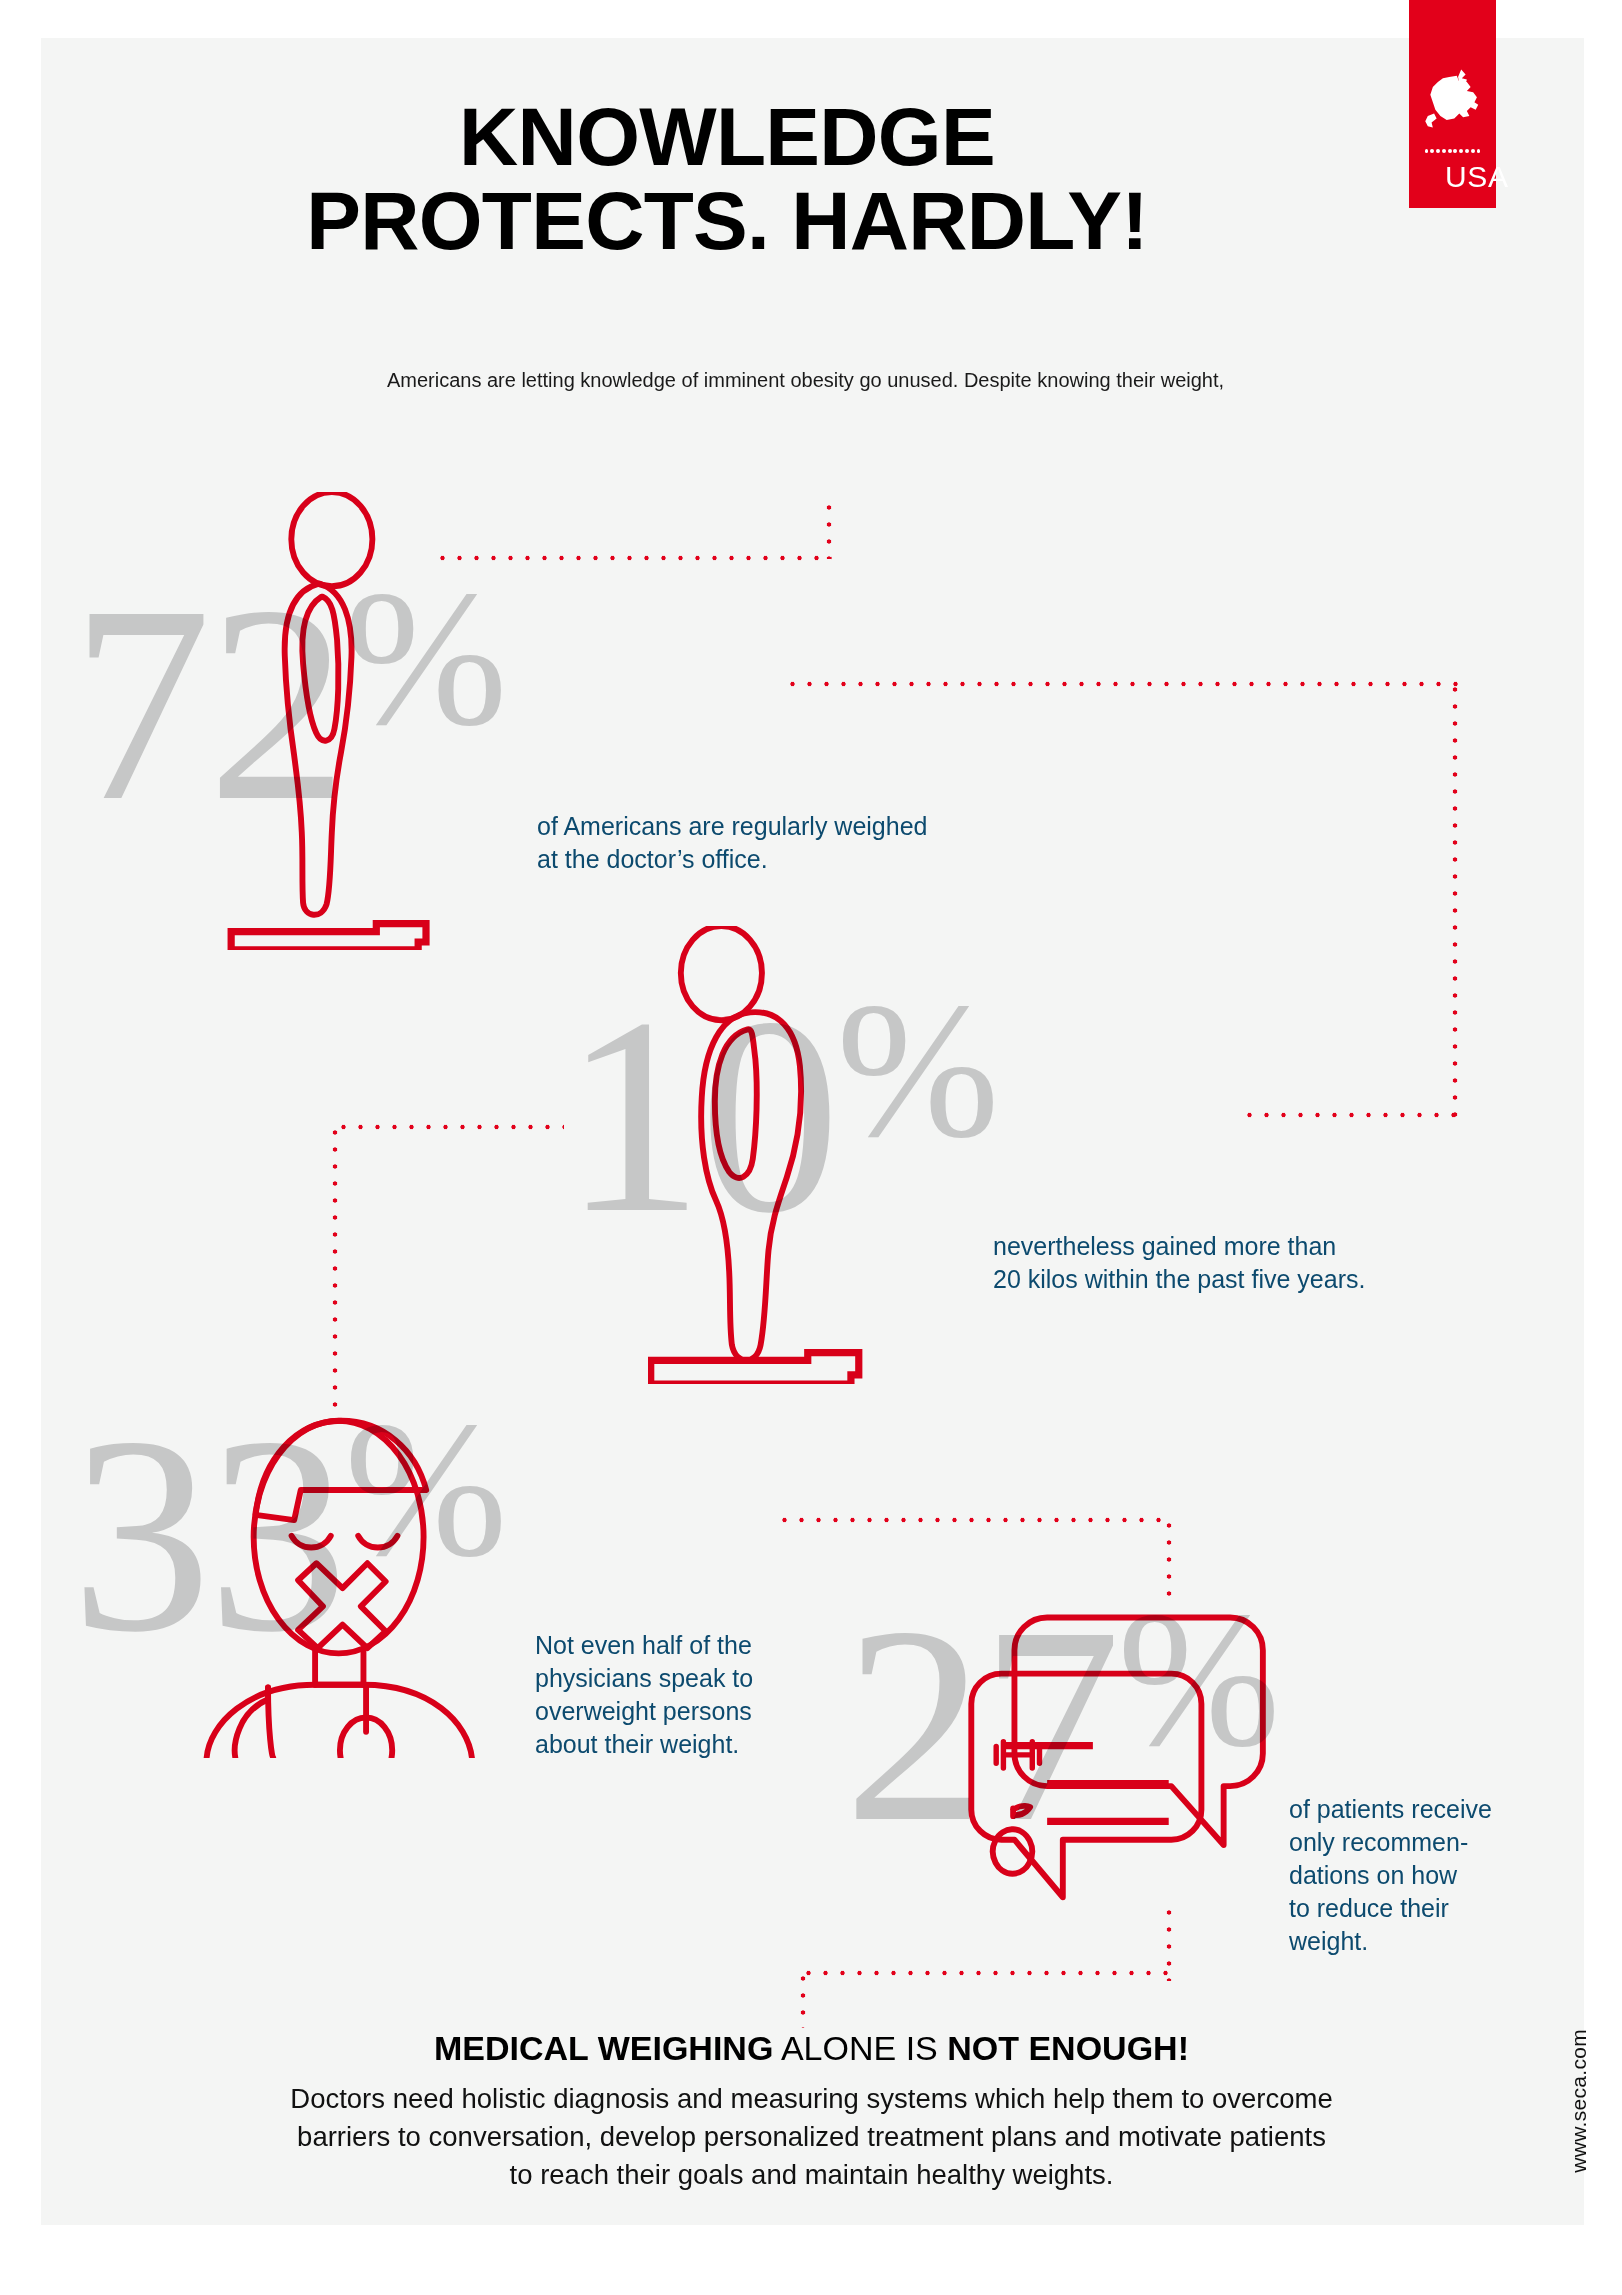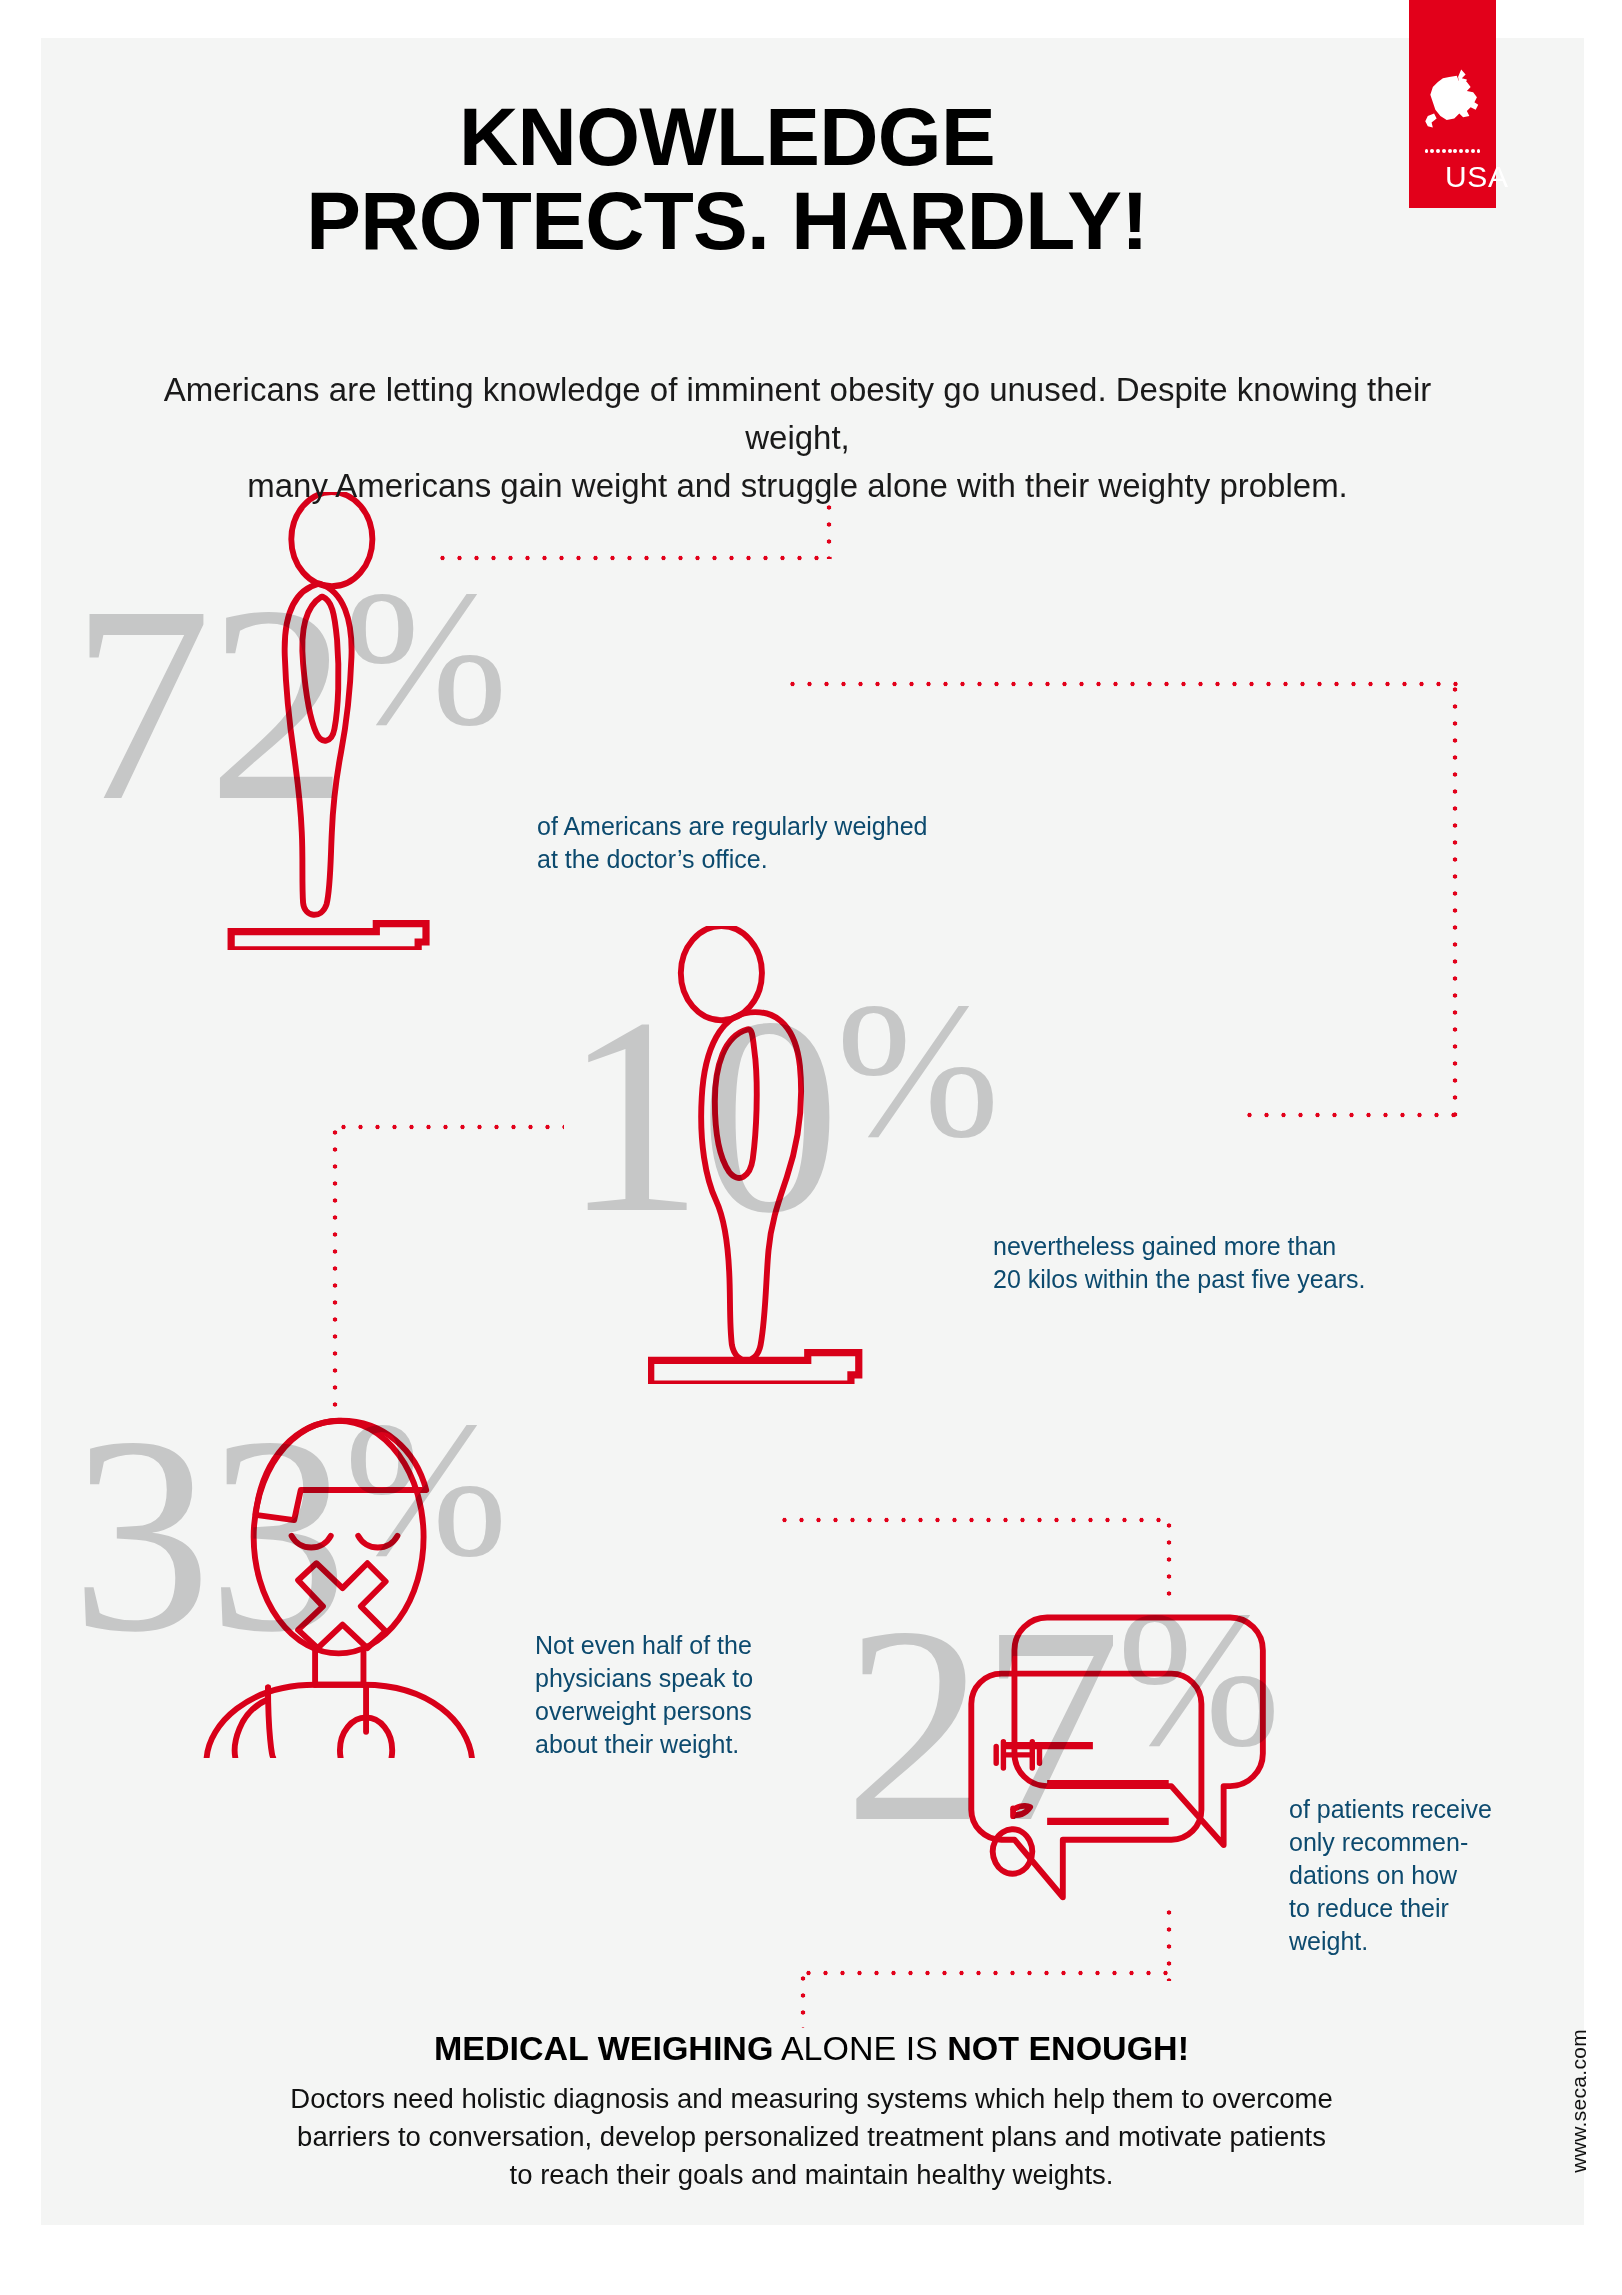--- a/index.html
+++ b/index.html
@@ -88,26 +88,26 @@
     font-size: 82px;
     line-height: 1.02;
     letter-spacing: -0.7px;
     font-family: Liberation Sans, sans-serif;
   }
   #headline .l1 { display:block; }
   #headline .l2 { display:block; }
 
   #subhead {
     position: absolute;
-    left: 120px;
+    left: 128px;
     top: 366px;
     width: 1355px;
     text-align: center;
     color: #1a1a1a;
-    font-size: 33px;
+    font-size: 20px;
     line-height: 1.45;
     font-family: "Liberation Sans", sans-serif;
   }
   #subhead span { display: block; }
 
   
   .bignum {
     position: absolute;
     color: #c6c7c7;
     font-family: Liberation Serif, serif;
@@ -397,21 +397,20 @@
     <span>weight.</span>
   </div>
 
   <div id="headline">
     <span class="l1">KNOWLEDGE</span>
     <span class="l2">PROTECTS. HARDLY!</span>
   </div>
 
   <div id="subhead">
     <span>Americans are letting knowledge of imminent obesity go unused. Despite knowing their weight,</span>
-    <span>many Americans gain weight and struggle alone with their weighty problem.</span>
   </div>
 
   <div id="usa-badge">
     <div class="map-wrap">
       <svg viewBox="0 0 100 112" width="63" height="71" aria-hidden="true">
         <path fill="#ffffff" d="M63 2 L70 10 L64 16 L72 18 L70 26 L60 24 L58 14 Z"></path>
         <path fill="#ffffff" d="M44 14 L56 12 L60 22 L72 22 L78 30 L72 36 L82 38 L88 46
           L84 54 L90 58 L86 66 L78 62 L72 68 L76 76 L66 78 L60 72 L52 80 L40 82 L30 76
           L22 66 L18 54 L14 42 L18 30 L26 22 L34 16 Z"></path>
         <path fill="#ffffff" d="M10 76 L20 72 L24 80 L16 86 L18 94 L10 92 L6 84 Z"></path>

